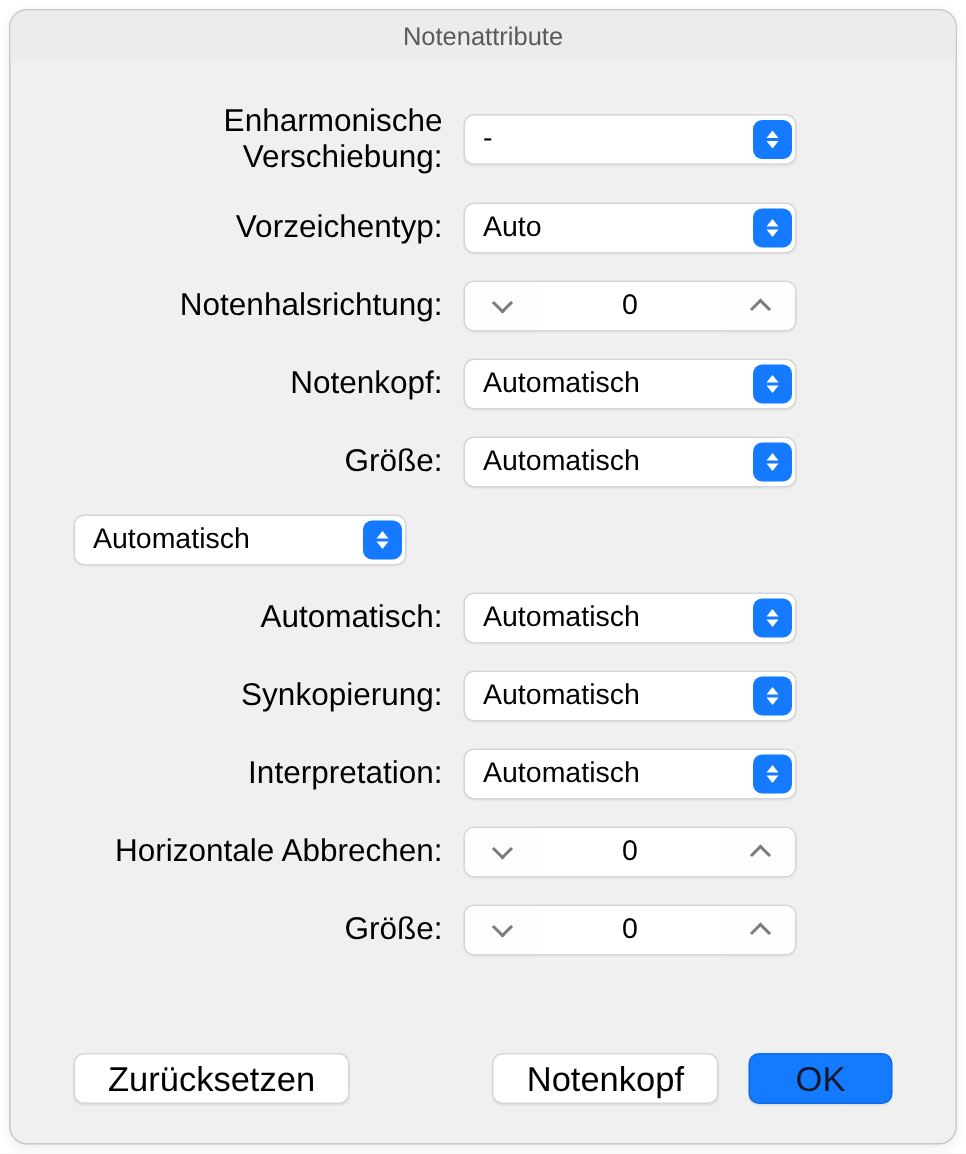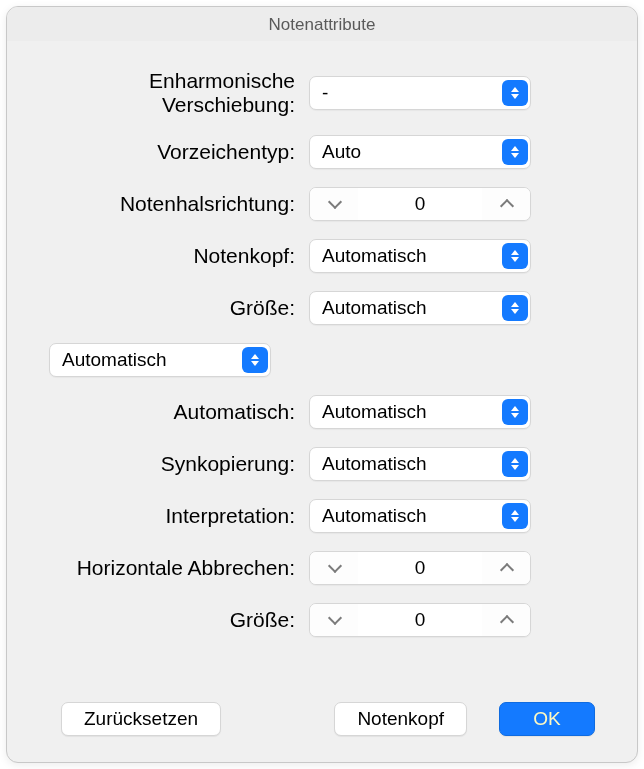--- a/index.html
+++ b/index.html
@@ -139,38 +139,37 @@
       display: flex;
       align-items: center;
       padding: 0 42px 26px 42px;
       gap: 20px;
     }
     .btn {
       height: 34px;
       min-width: 96px;
       padding: 4px 22px;
       border-radius: 7px;
-      font-size: 19px;
+      font-size: 23px;
       display: flex;
       align-items: center;
       justify-content: center;
       cursor: default;
       user-select: none;
       box-shadow: 0 1px 1px rgba(0,0,0,0.06);
-      margin-left: 12px;
     }
     .btn-default {
       background: #fff;
       border: 1px solid #d6d6d6;
       color: #000;
     }
     .btn-primary {
       background: #147aff;
       border: 1px solid #0f6be0;
-      color: #fef9c3;
+      color: #0f172a;
     }
     .spacer { flex: 1; }
   </style>
 </head>
 <body>
 
 <div class="window">
   <div class="titlebar">Notenattribute</div>
 
   <div class="content">

